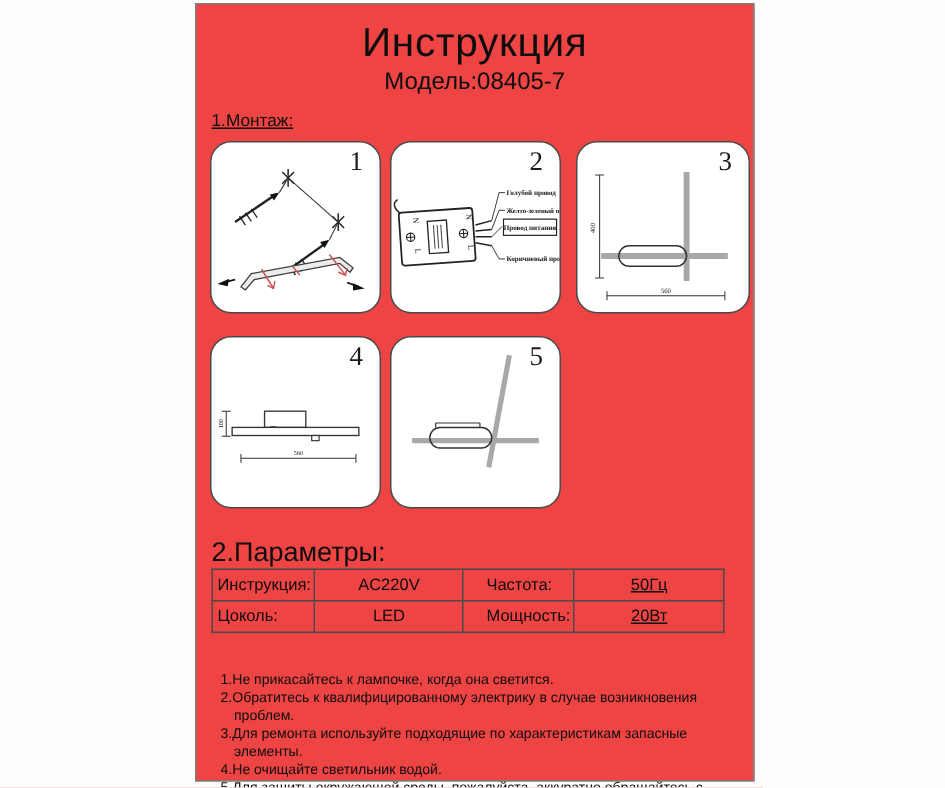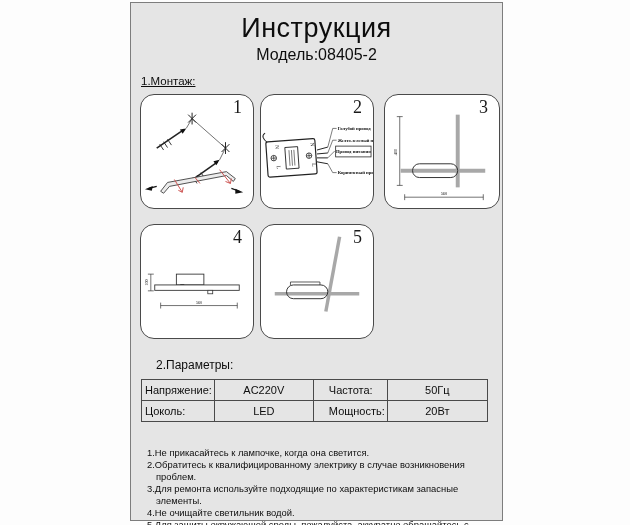--- a/index.html
+++ b/index.html
@@ -1,51 +1,51 @@
 <!DOCTYPE html>
 <html style="--accent-red: #cc5250; --bar-gray: #a8a8a8;"><head>
 <meta charset="utf-8">
 <style>
   html,body{margin:0;padding:0;background:#fff;}
   .canvas{position:relative;width:630px;height:525px;background:#fdfdfd;overflow:hidden;
           font-family:"Liberation Sans",sans-serif;color:#111;}
-  .page{position:absolute;left:130px;top:2px;width:371px;height:517px;background:#e5e5e5;
+  .page{position:absolute;left:130px;top:2px;width:371px;height:517px;background:#ef4444;
         border:1px solid #7d7d7d;}
   .title{position:absolute;top:10px;left:0;right:0;text-align:center;font-size:27px;
          color:#0d0d0d;letter-spacing:.5px;}
   .model{position:absolute;top:43px;left:0;right:0;text-align:center;font-size:16px;color:#0d0d0d;}
   .sec-heading{position:absolute;color:#0d0d0d;}
   .sec1{left:10px;top:72px;font-size:11.5px;text-decoration:underline;}
-  .sec2{left:25px;top:355px;font-size:12px;}
+  .sec2{left:10px;top:355px;font-size:18px;}
   .sec3{left:10px;top:426px;font-size:13px;}
   .panel{position:absolute;width:114px;height:115px;border:1.3px solid #4a4a4a;
          border-radius:14px;background:#fff;box-sizing:border-box;}
   #p1{left:9px;top:91px;} #p2{left:129px;top:91px;} #p3{left:253px;top:91px;width:116px;}
   #p4{left:9px;top:221px;} #p5{left:129px;top:221px;}
   .pnum{position:absolute;top:2px;right:11px;font-family:"Liberation Serif",serif;
         font-size:18px;color:#1a1a1a;}
   .diagram{position:absolute;left:0;top:0;width:100%;height:100%;}
   .ptable{position:absolute;left:10px;top:376px;border-collapse:collapse;table-layout:fixed;}
   .ptable td{border:1px solid #4a4a4a;height:18px;font-size:11px;color:#0d0d0d;overflow:hidden;}
   .td-label{width:56px;padding:0 2px 0 3px;}
   .td-val1{width:96px;text-align:center;}
   .td-label2{width:55px;padding:0 2px 0 15px;}
-  .td-val2{width:97px;text-align:center;}
+  .td-val2{width:97px;text-align:center;text-decoration:underline;}
   .notes{position:absolute;left:16px;top:444px;width:354px;font-size:9.4px;line-height:12px;color:#0d0d0d;}
   .note{padding-left:9px;text-indent:-9px;}
   .svgtext{font-family:"Liberation Serif",serif;}
 </style>
 </head>
 <body>
 
 <div class="canvas">
   <div class="page">
 
     <div class="title">Инструкция</div>
-    <div class="model">Модель:08405-2</div>
+    <div class="model">Модель:08405-7</div>
 
     <div class="sec-heading sec1">1.Монтаж:</div>
 
     <div class="panel" id="p1">
       <svg class="diagram" viewBox="0 0 114 115">
 
         <g stroke="#222" stroke-width="1">
           <line x1="48" y1="20" x2="56" y2="28"></line>
             <line x1="56" y1="20" x2="48" y2="28"></line>
             <line x1="52" y1="18" x2="52" y2="30"></line>
@@ -185,21 +185,21 @@
         <line x1="60" y1="58" x2="60" y2="61" stroke="#333" stroke-width="0.8"></line>
       </svg>
       <div class="pnum">5</div>
     </div>
 
     <div class="sec-heading sec2">2.Параметры:</div>
 
     <table class="ptable">
       <tbody>
           <tr>
-        <td class="td-label">Напряжение:</td>
+        <td class="td-label">Инструкция:</td>
         <td class="td-val1">AC220V</td>
         <td class="td-label2">Частота:</td>
         <td class="td-val2">50Гц</td>
       </tr>
       <tr>
         <td class="td-label">Цоколь:</td>
         <td class="td-val1">LED</td>
         <td class="td-label2">Мощность:</td>
         <td class="td-val2">20Вт</td>
       </tr>

